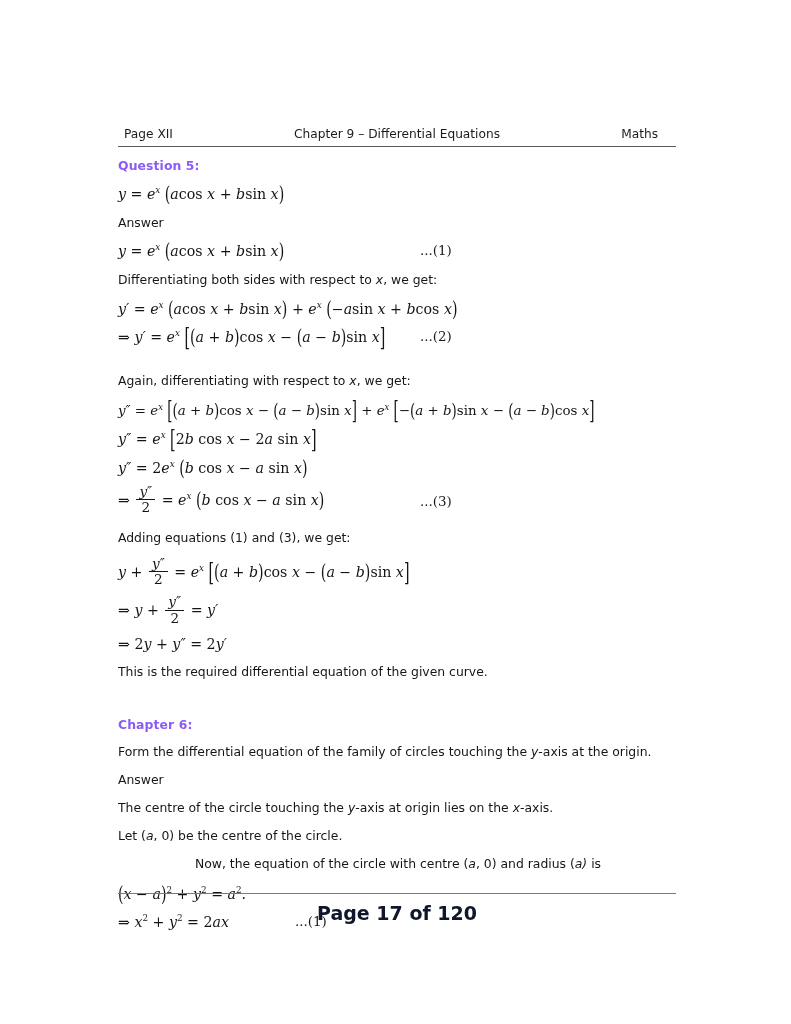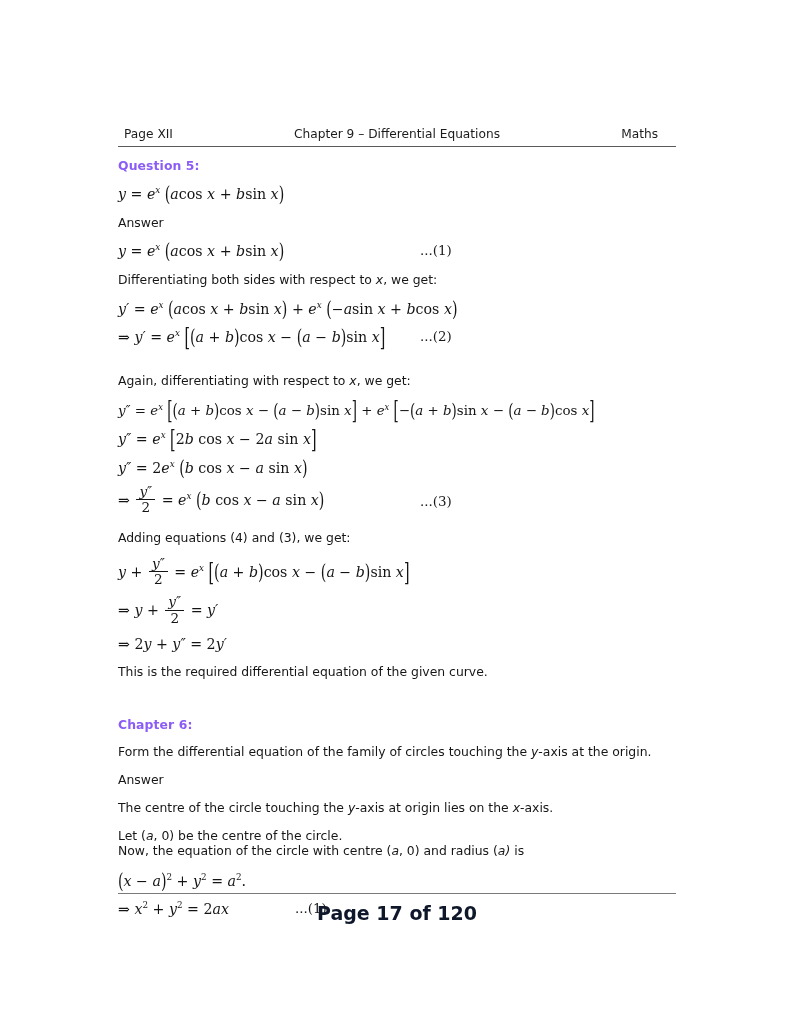--- a/index.html
+++ b/index.html
@@ -241,21 +241,21 @@
         <span class="arrow">⇒</span>
         <span class="frac">
           <span class="n">y″</span><span class="d">2</span>
         </span>
         <span class="up">=</span> e<sup class="sp">x</sup>
         <span class="dl">(</span>b <span class="fn">cos</span> x <span class="up">−</span> a <span class="fn">sin</span> x<span class="dl">)</span>
       </span>
       <span class="eqtag t-right">...(3)</span>
     </div>
 
-    <div class="para" style="margin-top:15px;">Adding equations (4) and (3), we get:</div>
+    <div class="para" style="margin-top:15px;">Adding equations (1) and (3), we get:</div>
 
     <div class="eqrow" style="margin-top:12px;">
       <span class="math">
         y <span class="up">+</span>
         <span class="frac">
           <span class="n">y″</span><span class="d">2</span>
         </span>
         <span class="up">=</span> e<sup class="sp">x</sup>
         <span class="dl2">[</span><span class="dl">(</span>a <span class="up">+</span> b<span class="dl">)</span><span class="fn">cos</span> x
         <span class="up">−</span> <span class="dl">(</span>a <span class="up">−</span> b<span class="dl">)</span><span class="fn">sin</span> x<span class="dl2">]</span>
@@ -291,21 +291,21 @@
 
     <div class="para" style="margin-top:13px;">
       The centre of the circle touching the <i>y</i>-axis at origin lies on the <i>x</i>-axis.
     </div>
 
     <div class="para" style="margin-top:13px;">
       Let (<i>a</i>, 0) be the centre of the circle.
     </div>
 
 
-    <div class="para" style="">
+    <div class="para" style="margin-top:13px;text-align:center;">
       Now, the equation of the circle with centre (<i>a</i>, 0) and radius (<i>a)</i> is
     </div>
 
     <div class="eqrow" style="margin-top:12px;">
       <span class="math">
         <span class="dl">(</span>x <span class="up">−</span> a<span class="dl">)</span><sup class="spn">2</sup>
         <span class="up">+</span> y<sup class="spn">2</sup> <span class="up">=</span> a<sup class="spn">2</sup><span class="up">.</span>
       </span>
     </div>
 

